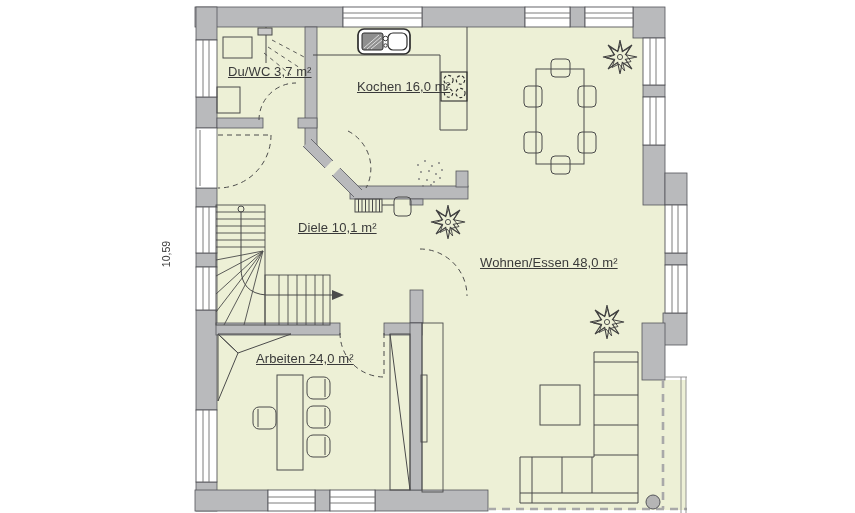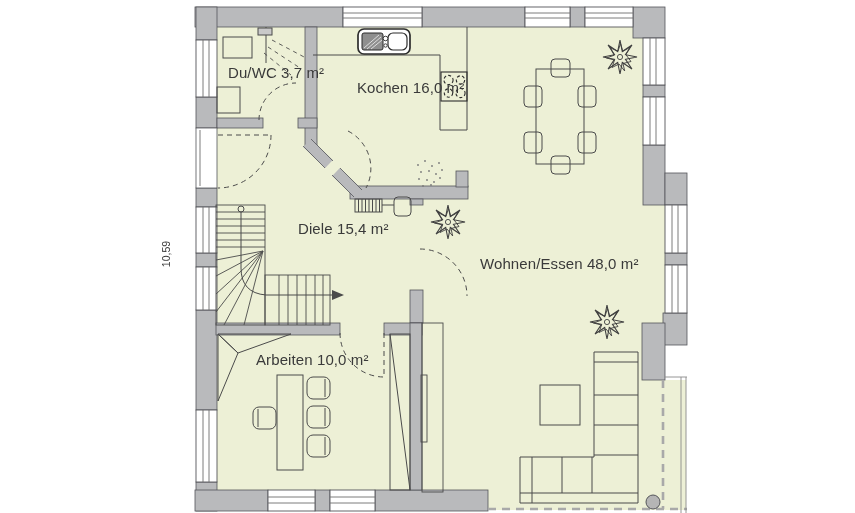--- a/index.html
+++ b/index.html
@@ -1,19 +1,19 @@
 <!DOCTYPE html>
 <html><head>
 <meta charset="utf-8">
 <style>
   html,body{margin:0;padding:0;background:#ffffff;}
   #stage{position:relative;width:855px;height:513px;background:#ffffff;overflow:hidden;
          font-family:"Liberation Sans","DejaVu Sans",sans-serif;}
   #plan-svg{position:absolute;left:0;top:0;}
-  .room-label{position:absolute;font-size:15px;color:#3a3a3a;white-space:nowrap;letter-spacing:.1px;}
+  .room-label{position:absolute;font-size:13px;color:#3a3a3a;white-space:nowrap;letter-spacing:.1px;text-decoration:underline;}
   .dim-label{position:absolute;font-size:10.5px;color:#3a3a3a;transform:rotate(-90deg);transform-origin:center;white-space:nowrap;}
 </style>
 </head>
 <body>
 
 <div id="stage">
 <svg id="plan-svg" width="855" height="513" viewBox="0 0 855 513">
 
   <defs>
     <g id="plant">
@@ -284,17 +284,17 @@
       <line x1="665" y1="377" x2="687" y2="377"></line>
       <line x1="681" y1="377" x2="681" y2="513"></line>
       <line x1="686" y1="377" x2="686" y2="513"></line>
     </g>
     <circle cx="653" cy="502" r="7" fill="#b5b5b5" stroke="#54555a" stroke-width="1"></circle>
   </g>
 </svg>
 
   <div class="room-label" style="left:228px;top:64px">Du/WC 3,7 m²</div>
   <div class="room-label" style="left:357px;top:79px">Kochen 16,0 m²</div>
-  <div class="room-label" style="left:298px;top:220px">Diele 15,4 m²</div>
+  <div class="room-label" style="left:298px;top:220px">Diele 10,1 m²</div>
   <div class="room-label" style="left:480px;top:255px">Wohnen/Essen 48,0 m²</div>
-  <div class="room-label" style="left:256px;top:351px">Arbeiten 10,0 m²</div>
+  <div class="room-label" style="left:256px;top:351px">Arbeiten 24,0 m²</div>
   <div class="dim-label" style="left:153px;top:248px">10,59</div>
 </div>
 
 </body></html>

